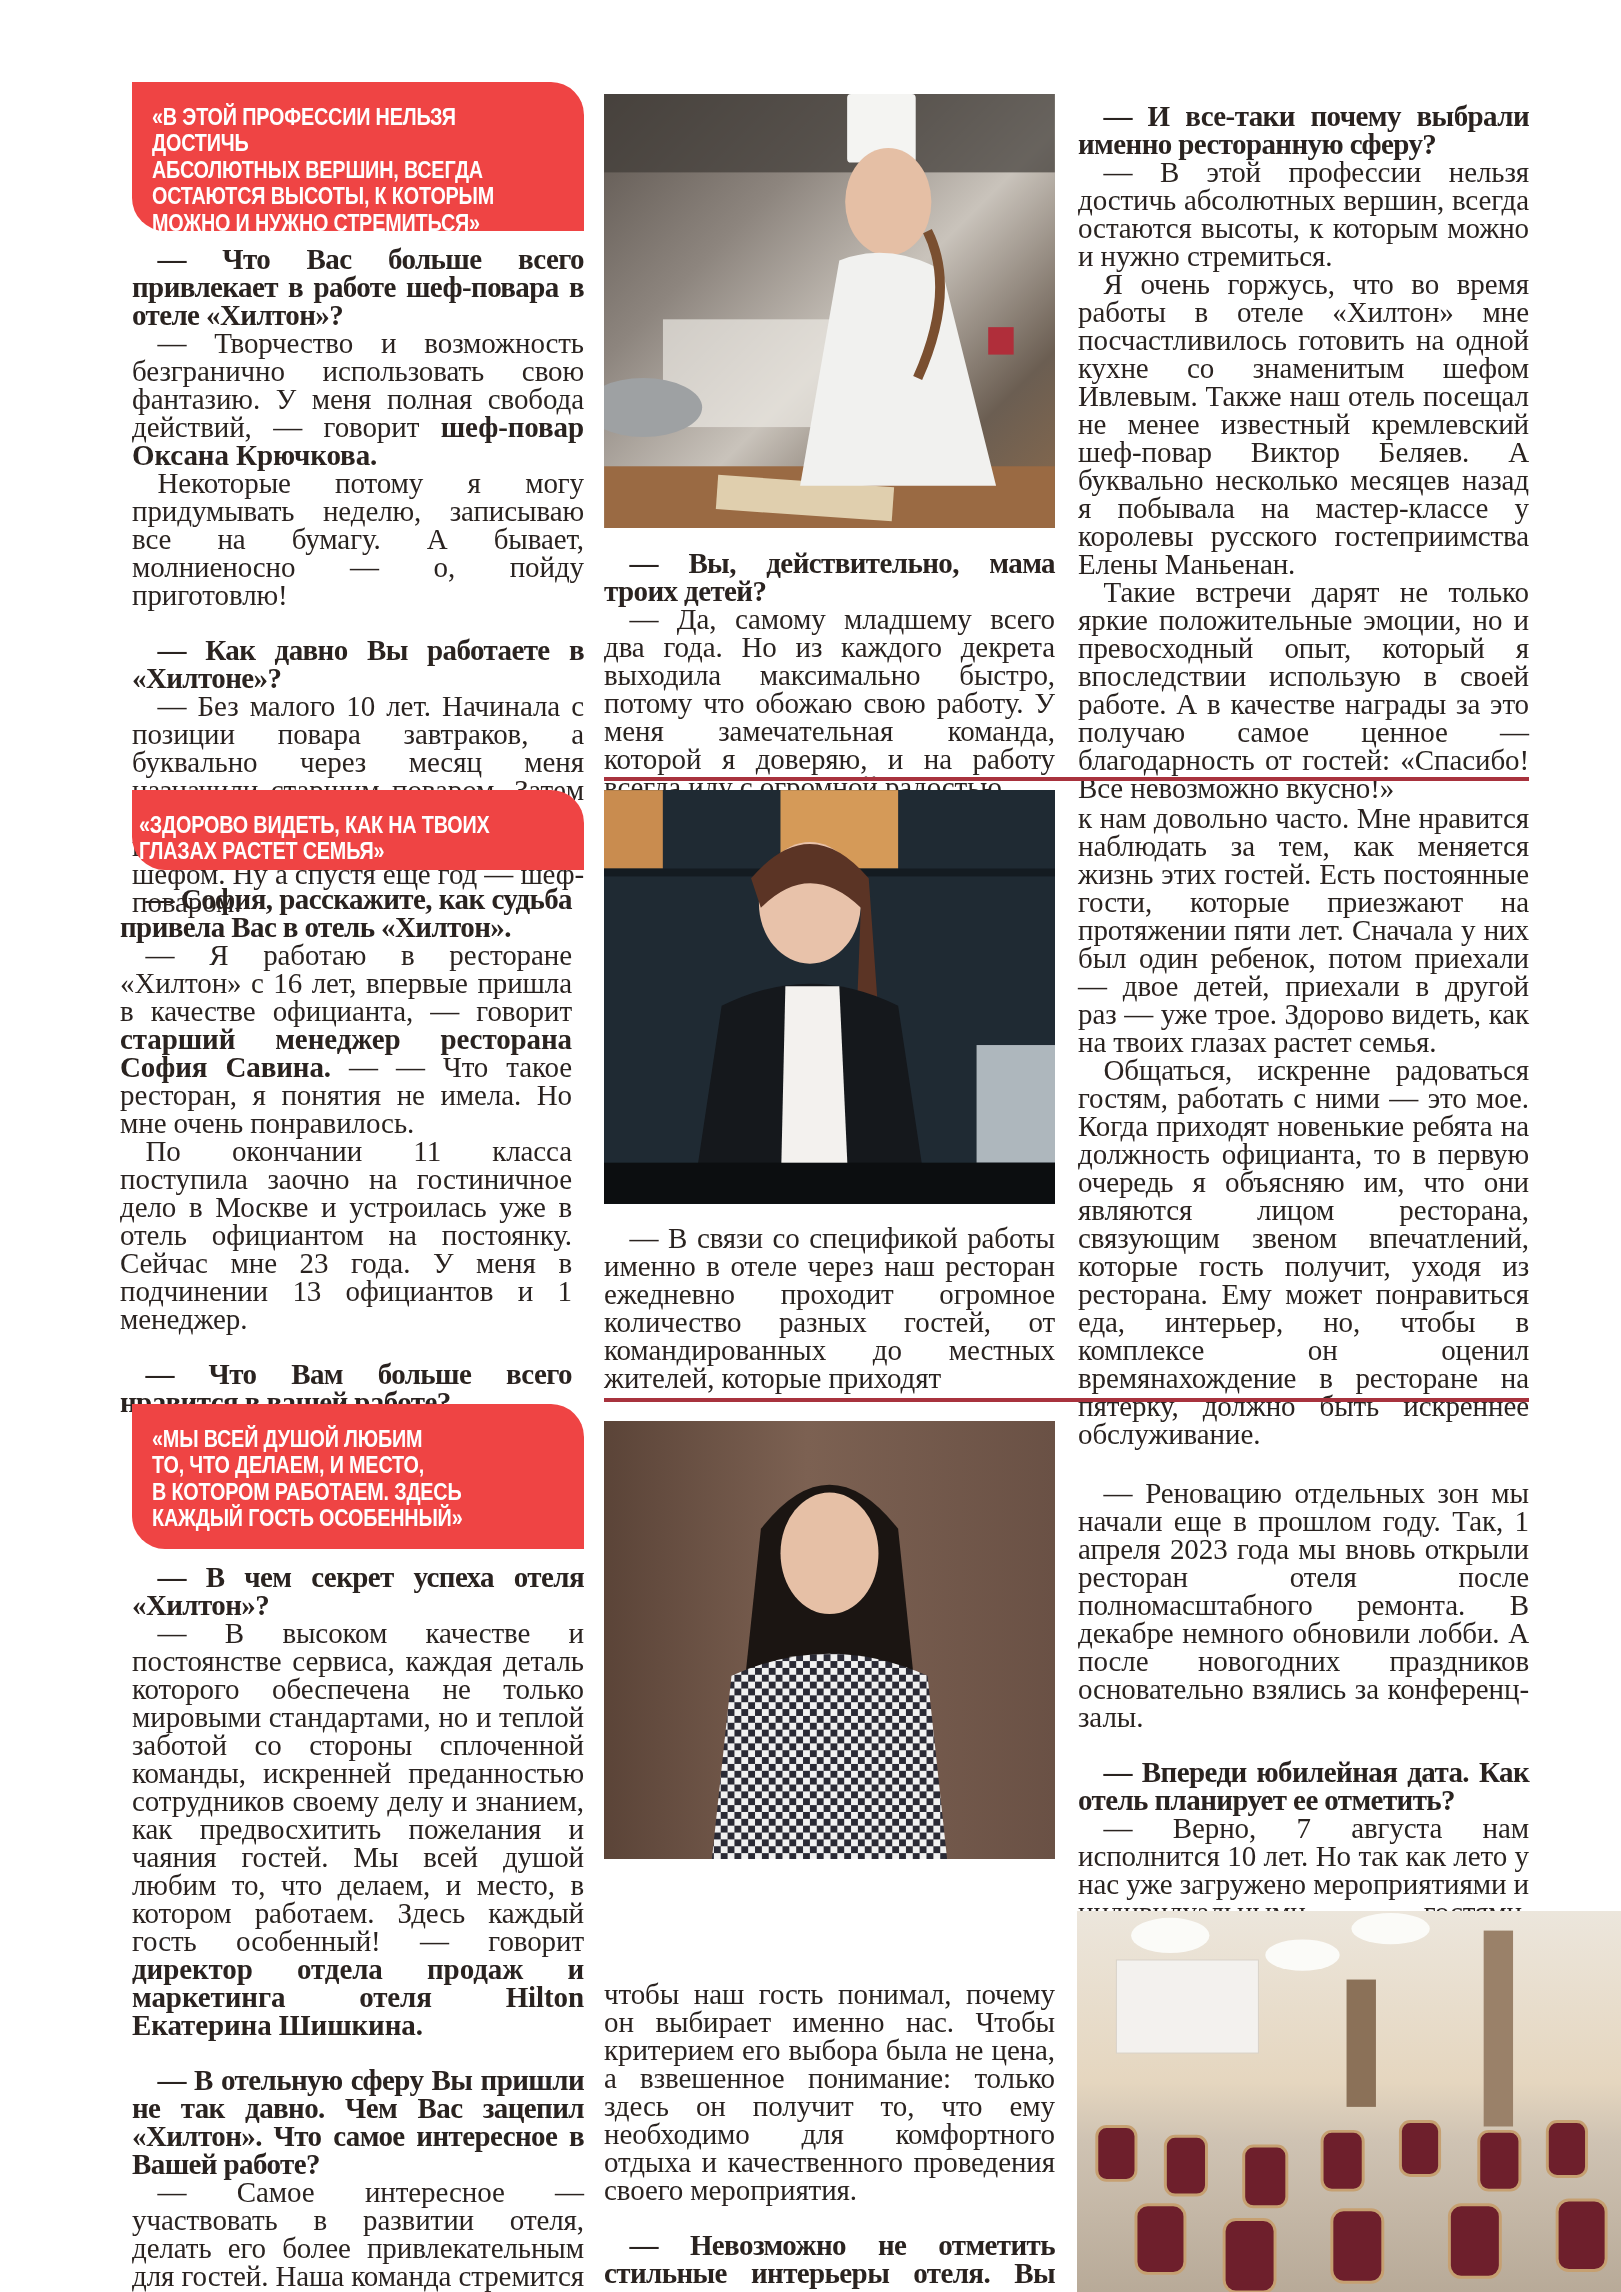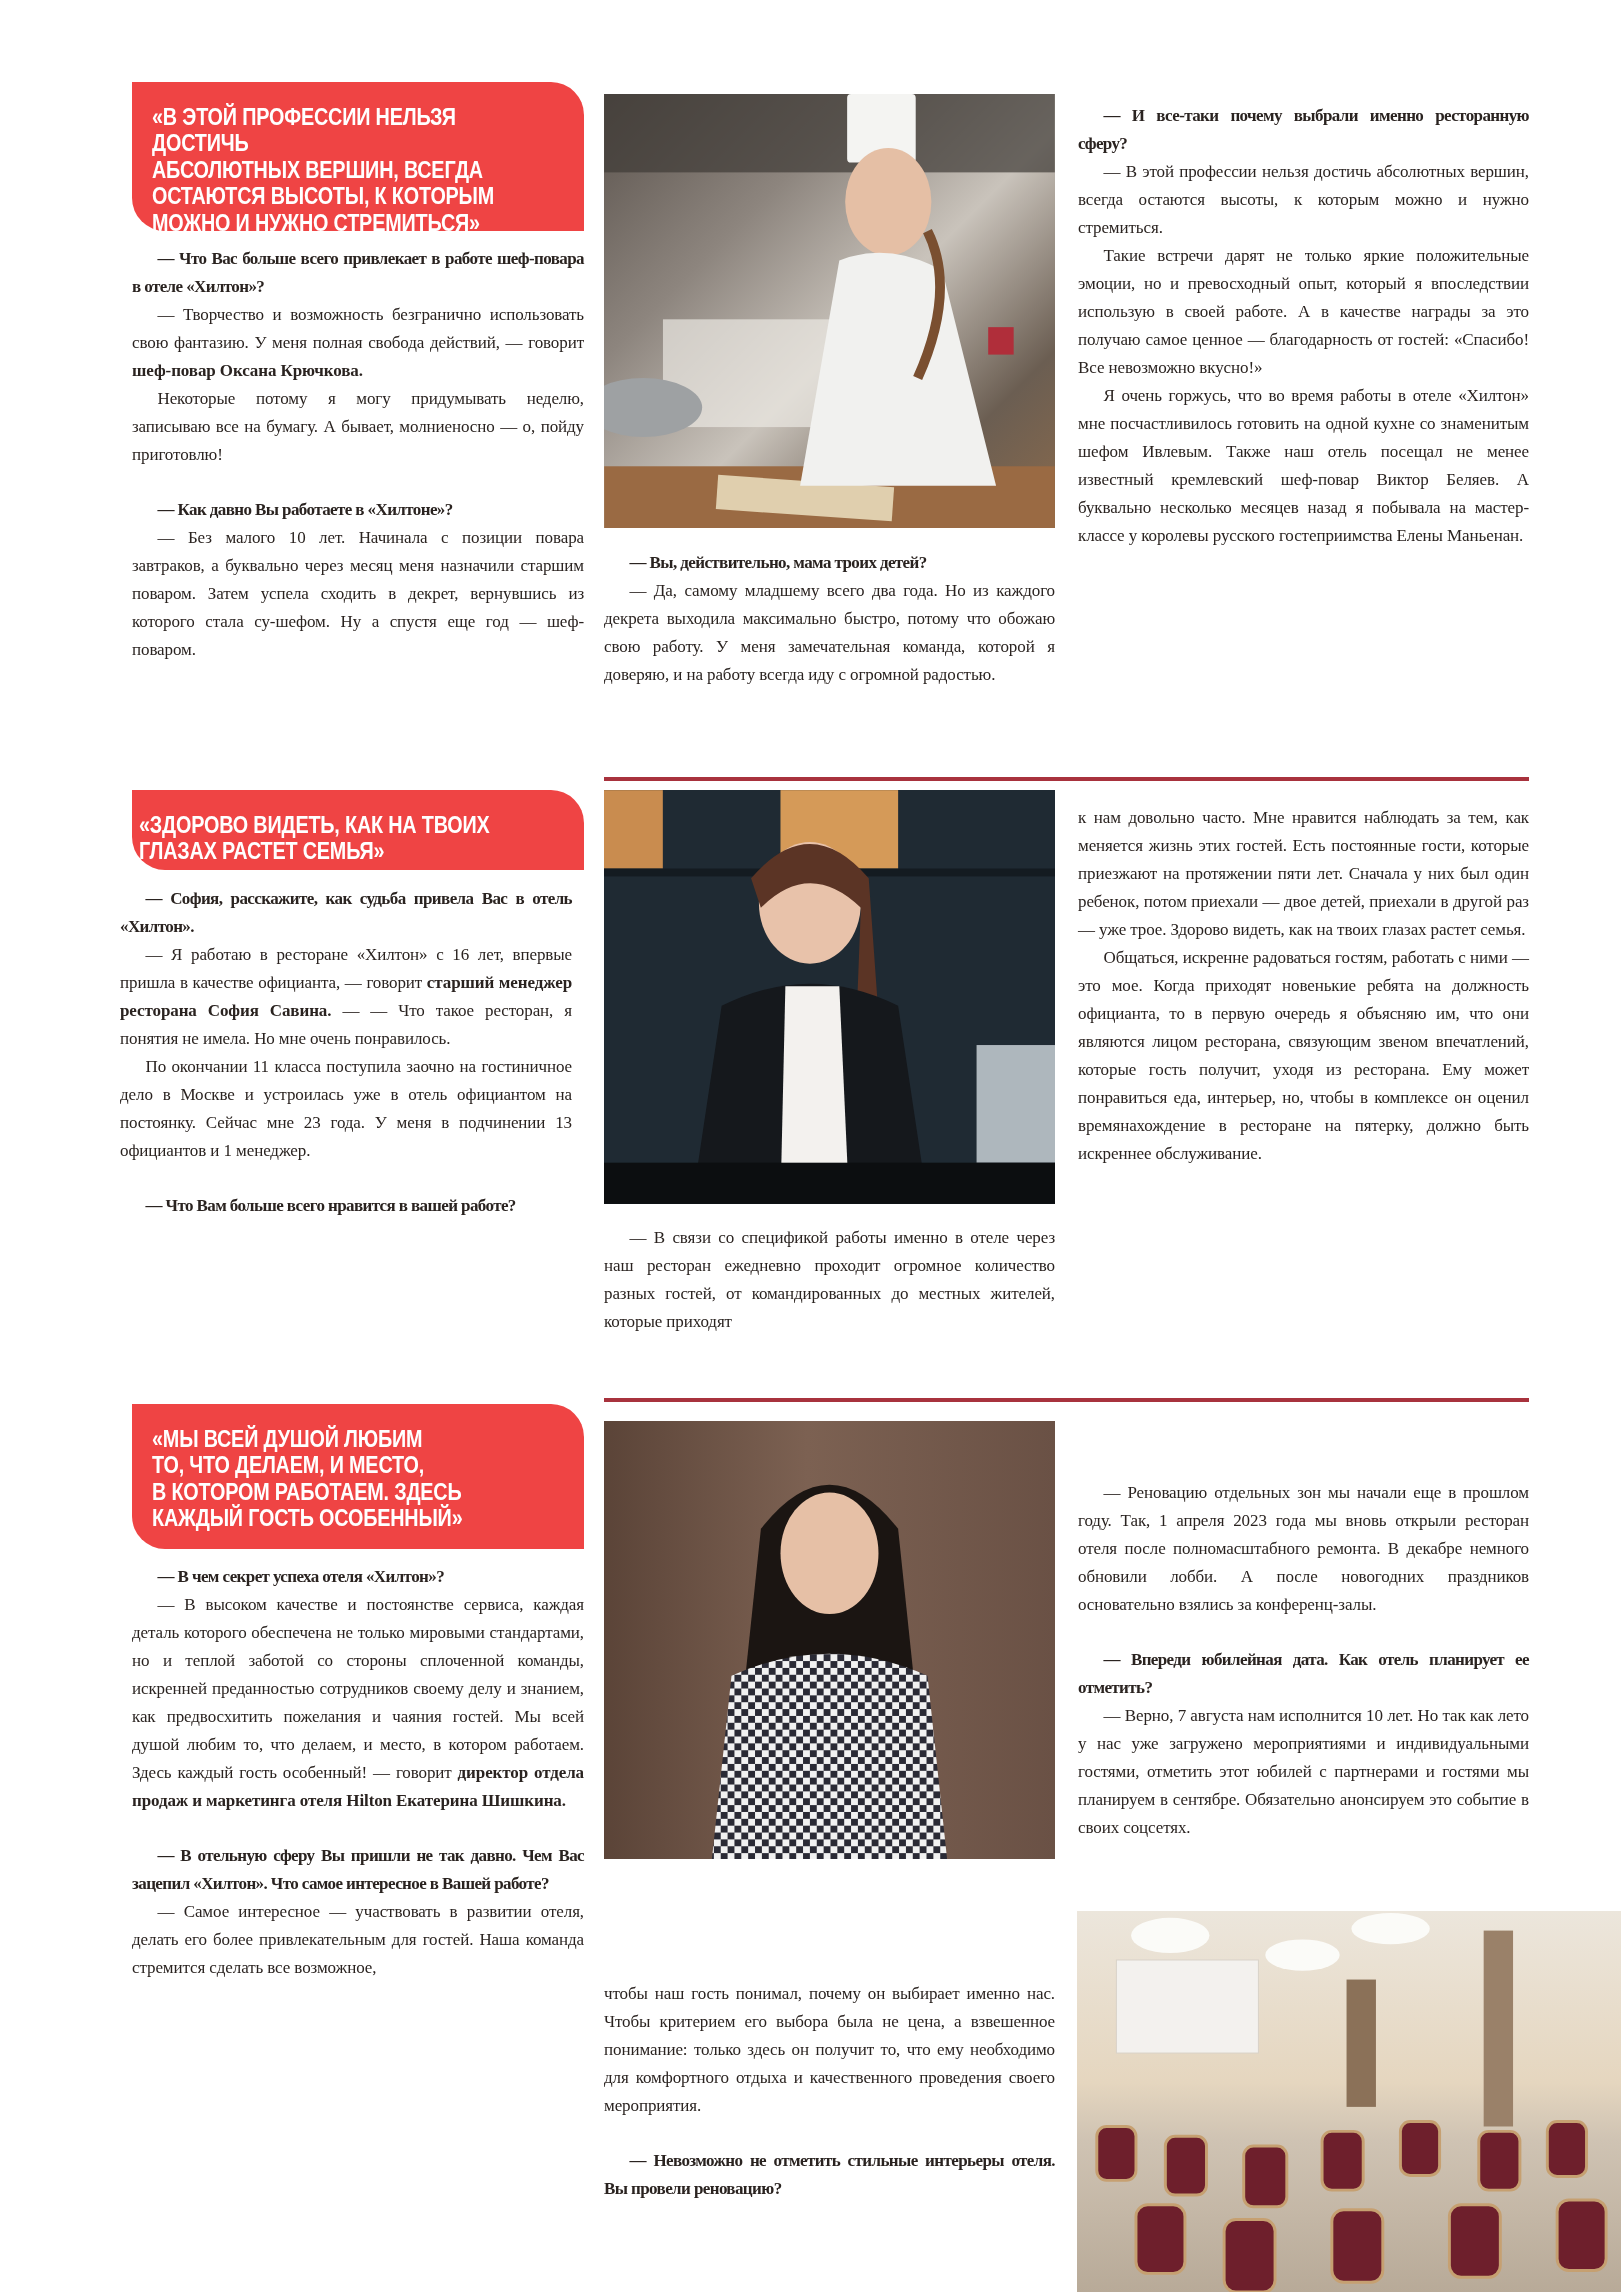--- a/index.html
+++ b/index.html
@@ -1,18 +1,18 @@
 <!DOCTYPE html>
 <html><head>
 <meta charset="utf-8">
 <style>
   html, body { margin:0; padding:0; background:#ffffff; }
   body { width:1621px; height:2293px; position:relative; overflow:hidden;
          font-family:"Liberation Serif","DejaVu Serif",serif; color:#2a2320; }
-  .col { position:absolute; font-size:17px; line-height:28px; text-align:justify;
+  .col { position:absolute; font-size:29px; line-height:28px; text-align:justify;
          hyphens:manual; letter-spacing:-0.1px; }
   .col p { margin:0; text-indent:25.5px; }
   .col p.q { font-weight:bold; letter-spacing:-0.6px; }
   .col p.noi { text-indent:0; }
   .col .gap { height:27.4px; }
   b { font-weight:bold; }
   .quote { position:absolute; left:132px; width:452px; background:#ef4444;
            border-radius:0 33px 0 33px; color:#fff;
            font-family:"Liberation Sans","DejaVu Sans",sans-serif; font-weight:bold;
            font-size:23px; line-height:26.5px; letter-spacing:-0.2px;
@@ -57,22 +57,22 @@
 </div>
 
 <div class="col" style="left:604px;top:549px;width:451px;">
   <p class="q">— Вы, действительно, мама троих детей?</p>
   <p>— Да, самому младшему всего два года. Но из каждого декрета выходила максимально быстро, потому что обожаю свою работу. У меня замечательная команда, которой я доверяю, и на работу всегда иду с огромной радостью.</p>
 </div>
 
 <div class="col" style="left:1078px;top:102px;width:451px;">
   <p class="q">— И все-таки почему выбрали именно ресторанную сферу?</p>
   <p>— В этой профессии нельзя достичь абсолютных вершин, всегда остаются высоты, к которым можно и нужно стремиться.</p>
+  <p>Я очень горжусь, что во время работы в отеле «Хилтон» мне посчастливилось готовить на одной кухне со знаменитым шефом Ивлевым. Также наш отель посещал не менее известный кремлевский шеф-повар Виктор Беляев. А буквально несколько месяцев назад я побывала на мастер-классе у королевы русского гостеприимства Елены Маньенан.</p>
   <p>Такие встречи дарят не только яркие положительные эмоции, но и превосходный опыт, который я впоследствии использую в своей работе. А в качестве награды за это получаю самое ценное — благодарность от гостей: «Спасибо! Все невозможно вкусно!»</p>
-  <p>Я очень горжусь, что во время работы в отеле «Хилтон» мне посчастливилось готовить на одной кухне со знаменитым шефом Ивлевым. Также наш отель посещал не менее известный кремлевский шеф-повар Виктор Беляев. А буквально несколько месяцев назад я побывала на мастер-классе у королевы русского гостеприимства Елены Маньенан.</p>
 </div>
 
 <div class="rule" style="top:777px;"></div>
 
 <div class="quote" style="top:790px;height:80px;padding-left:7px;">
   <span>«ЗДОРОВО ВИДЕТЬ, КАК НА ТВОИХ
 ГЛАЗАХ РАСТЕТ СЕМЬЯ»</span>
 </div>
 
 <div class="col" style="left:120px;top:885px;width:452px;">

